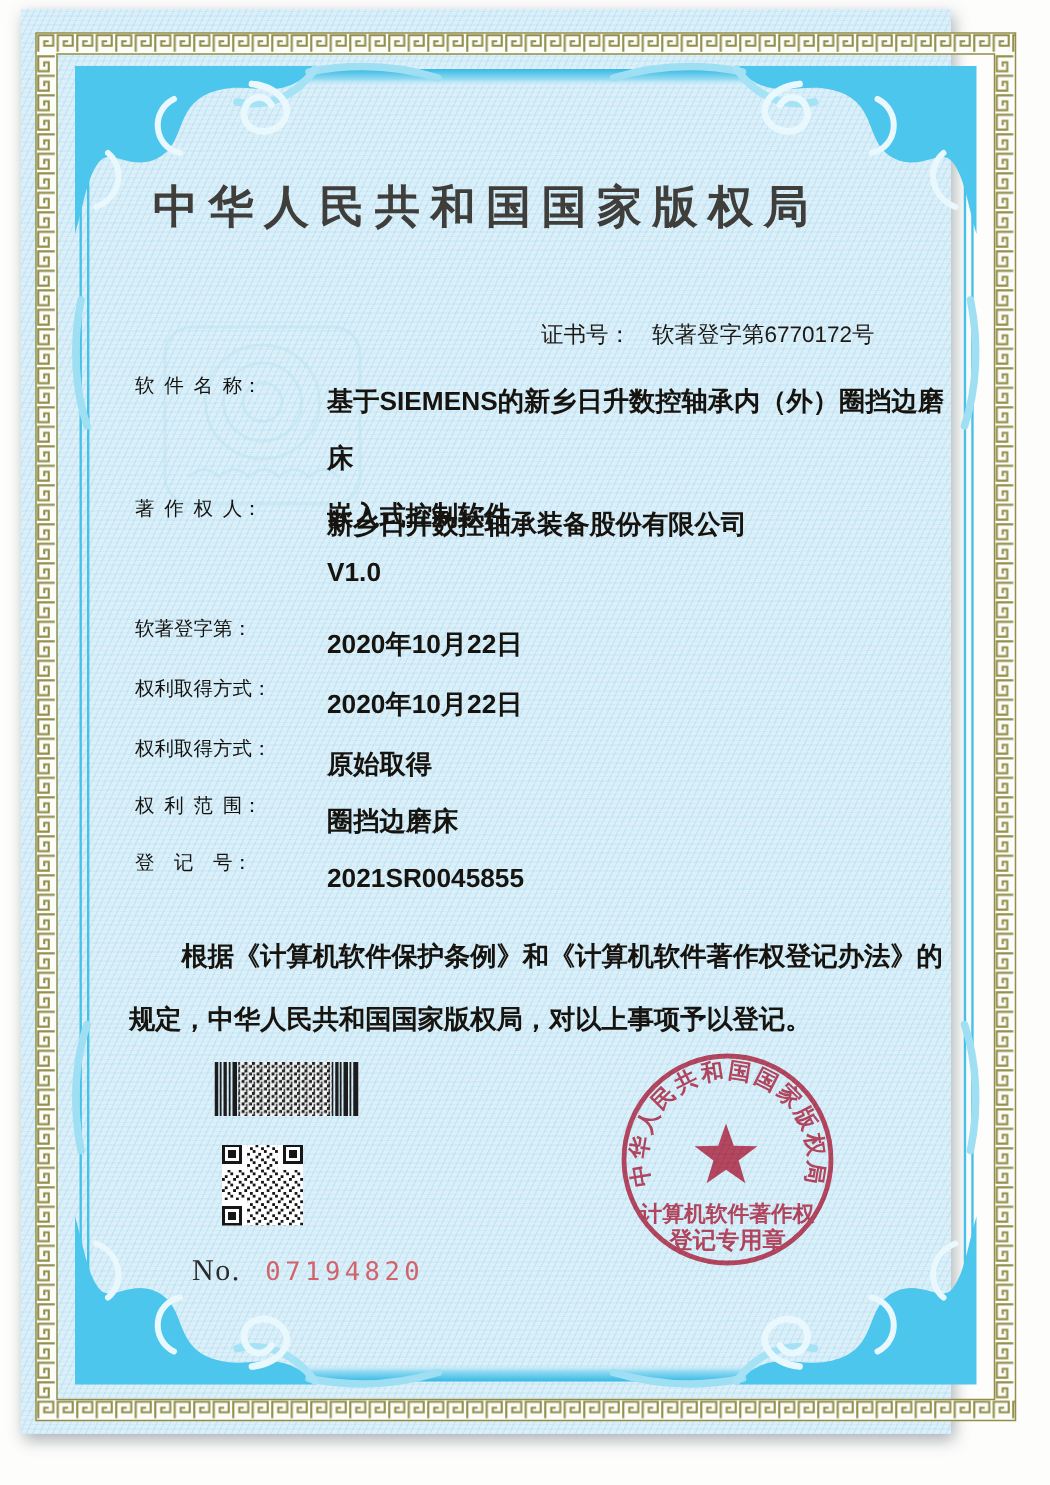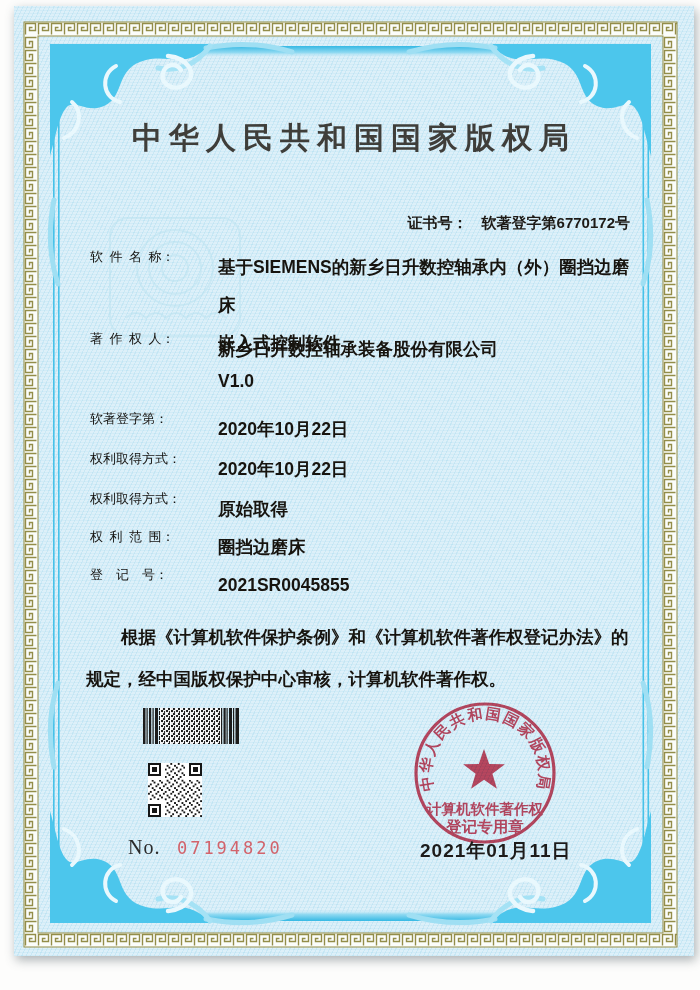--- a/index.html
+++ b/index.html
@@ -1,30 +1,30 @@
 <!DOCTYPE html>
 <html style="--accent-cyan: #46c2e9; --border-olive: #938d49; --seal-red: #cf3a52; --serial-red: #d2636b; --paper-blue: #ddf0f9; --ink: #17140f;"><head>
 <meta charset="utf-8">
 <style>
   html,body{margin:0;padding:0;background:#fdfdfc;}
   .page{position:relative;width:700px;height:990px;overflow:hidden;
         font-family:"Liberation Sans","DejaVu Sans",sans-serif;}
-  .paper{position:absolute;left:14px;top:6px;width:680px;height:950px;
+  .paper{position:absolute;left:14px;top:6px;width:620px;height:950px;
         background-color:#ddf0f9;
         background-image:
           repeating-linear-gradient(115deg, rgba(120,200,230,.20) 0 1px, rgba(255,255,255,0) 1px 4px),
           repeating-linear-gradient(0deg, rgba(140,205,230,.14) 0 1px, rgba(255,255,255,0) 1px 3px);
         box-shadow:2px 4px 10px rgba(70,85,92,.45);}
   .deco{position:absolute;left:0;top:0;}
   .authority{position:absolute;left:0;top:112px;width:100%;text-align:center;
         font-family:"Liberation Serif","DejaVu Serif",serif;
         font-size:30px;font-weight:600;letter-spacing:7px;color:#3f3e3a;white-space:nowrap;}
   .cert-title{position:absolute;left:0;top:158px;width:100%;text-align:center;
         font-size:37px;font-weight:700;letter-spacing:5px;color:#191613;white-space:nowrap;}
-  .cert-no{position:absolute;right:64px;top:208px;font-size:15px;font-weight:700;color:#1d1a16;}
+  .cert-no{position:absolute;right:51px;top:208px;font-size:15px;font-weight:400;color:#1d1a16;}
   .cert-no .gap{display:inline-block;width:14px;}
   .row{position:absolute;left:76px;width:560px;}
   .lbl{position:absolute;left:0;top:0;font-size:13px;font-weight:400;color:#151310;white-space:nowrap;}
   .val{position:absolute;left:128px;top:0;width:420px;font-size:17.5px;font-weight:600;
        color:#17140f;line-height:38px;white-space:pre-line;}
   .statement{position:absolute;left:72px;top:610px;width:560px;font-size:17.5px;font-weight:600;
        color:#17140f;line-height:42px;white-space:pre-line;}
   .no-line{position:absolute;left:102px;top:830px;margin-left:12px;}
   .no-label{font-family:"Liberation Serif","DejaVu Serif",serif;font-size:20px;color:#2b2b2b;letter-spacing:1px;}
   .no-serial{font-family:"DejaVu Sans Mono","Liberation Mono",monospace;font-size:17px;
@@ -145,21 +145,21 @@
     <div class="row" style="top:522px">
       <span class="lbl">权 利 范 围：</span>
       <span class="val">圈挡边磨床</span>
     </div>
     <div class="row" style="top:560px">
       <span class="lbl">登  记  号：</span>
       <span class="val">2021SR0045855</span>
     </div>
 
     <div class="statement">　　根据《计算机软件保护条例》和《计算机软件著作权登记办法》的
-规定，经中国版权保护中心审核，计算机软件著作权。</div>
+规定，中华人民共和国国家版权局，对以上事项予以登记。</div>
 
     <svg class="barcode" width="96" height="36" viewBox="0 0 96 36">
       <defs>
         <pattern id="bcN" width="5" height="5" patternUnits="userSpaceOnUse">
           <rect width="5" height="5" fill="#ffffff"></rect>
           <rect x="0" y="0" width="2" height="2" fill="#1c1c1c"></rect>
           <rect x="3" y="2" width="2" height="2" fill="#1c1c1c"></rect>
           <rect x="1" y="3" width="1" height="2" fill="#1c1c1c"></rect>
         </pattern>
       </defs>
@@ -239,16 +239,15 @@
       <circle cx="95" cy="95" r="69" fill="none" class="seal-stroke" stroke-width="3.2"></circle>
       <path id="sealArc" d="M 43.4 110.8 A 54 54 0 1 1 146.6 110.8" fill="none"></path>
       <text class="sealTxt" font-size="15" letter-spacing="2">
         <textPath href="#sealArc" startOffset="50%" text-anchor="middle">中华人民共和国国家版权局</textPath>
       </text>
       <polygon class="seal-fill" points="94,71 99.2,85.9 114.9,86.2 102.4,95.7 106.9,110.8 94,101.8 81.1,110.8 85.6,95.7 73.1,86.2 88.8,85.9"></polygon>
       <text class="sealTxt" x="95" y="136" font-size="14.5" text-anchor="middle">计算机软件著作权</text>
       <text class="sealTxt" x="95" y="154" font-size="15.5" text-anchor="middle">登记专用章</text>
     </svg>
 
-    <div class="issue-date">2021年01月11日</div>
 
   </div>
 </div>
 
 </body></html>

